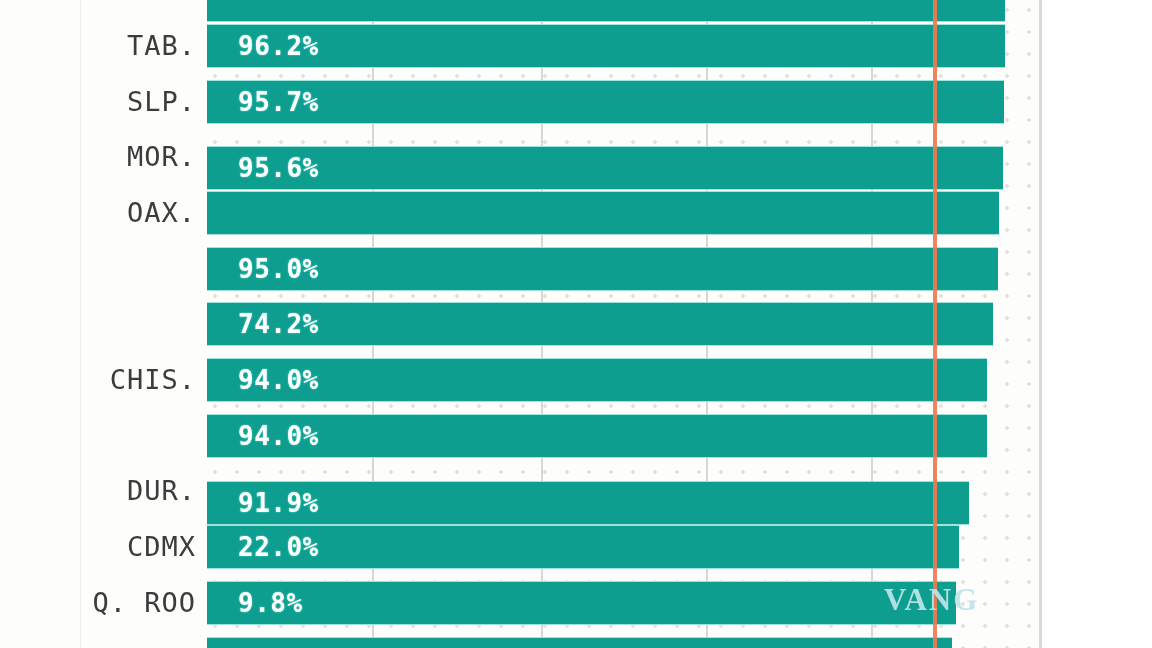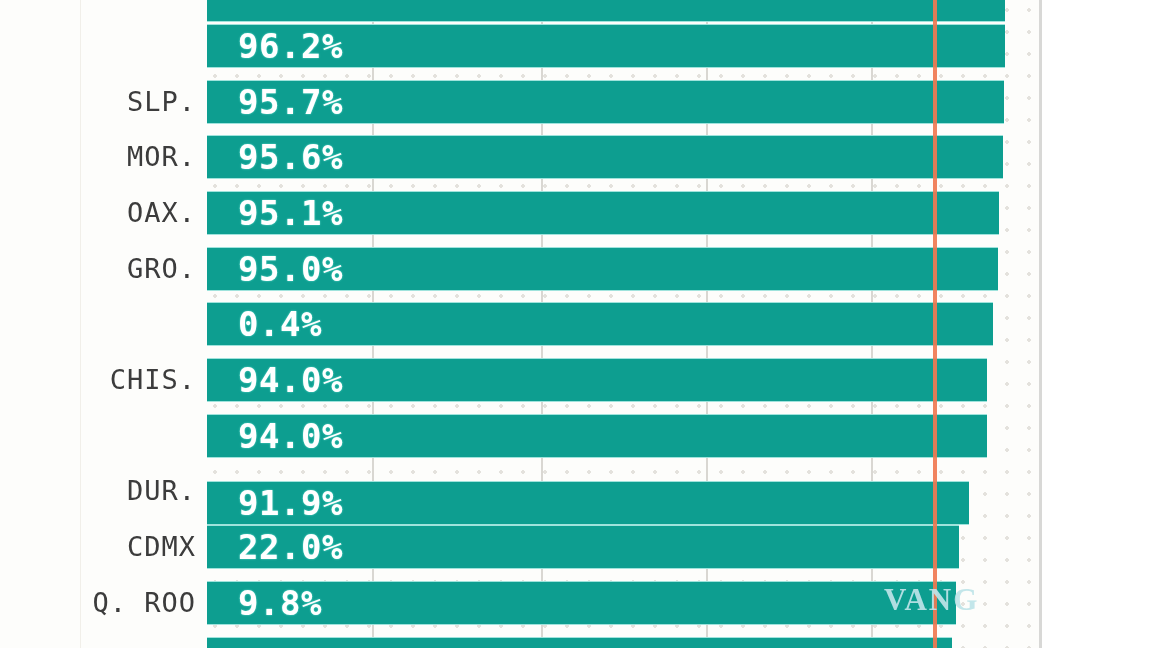--- a/index.html
+++ b/index.html
@@ -125,21 +125,21 @@
     box-shadow: 0 -1px 0 0 #9fe3dc inset, 0 1px 0 0 #9fe3dc inset;
   }
 
   .bar-value {
     position: absolute;
     left: 31px;
     top: 0px;
     height: 44px;
     line-height: 44px;
     font-family: "DejaVu Sans Mono", "Liberation Mono", monospace;
-    font-size: 34px;
+    font-size: 26px;
     font-weight: 700;
     letter-spacing: 0.5px;
     color: #ffffff;
     white-space: nowrap;
     text-shadow: 0 0 2px rgba(120,235,220,0.9);
     text-align: right;
   }
 
   
   .label-col {
@@ -166,31 +166,31 @@
 </style>
 </head>
 <body>
 
 <div id="screen">
 
   <div class="page-panel"></div>
   <div class="panel-edge-left"></div>
 
   <div class="label-col" id="label-col">
+      <div class="row" style="top: 24px;">
+        <div class="row-label">TAB.</div>
+      </div>
       <div class="row" style="top: 80px;">
         <div class="row-label">SLP.</div>
       </div>
       <div class="row" style="top: 135px;">
         <div class="row-label">MOR.</div>
       </div>
       <div class="row" style="top: 191px; padding-left: 28px;">
         <div class="row-label">OAX.</div>
-      </div>
-      <div class="row" style="top: 247px;">
-        <div class="row-label">GRO.</div>
       </div>
       <div class="row" style="top: 358px;">
         <div class="row-label">CHIS.</div>
       </div>
       <div class="row" style="top: 469px; padding-left: 28px;">
         <div class="row-label">DUR.</div>
       </div>
       <div class="row" style="top: 525px;">
         <div class="row-label">CDMX</div>
       </div>
@@ -215,35 +215,34 @@
           <div class="bar" style="width: 798px; background: rgb(13, 158, 144);"></div>
         </div>
         <div class="row" style="top: 24px;">
           <div class="bar" style="width: 798px; background: rgb(13, 158, 144);"></div>
           <div class="bar-value">96.2%</div>
         </div>
         <div class="row" style="top: 80px; border-radius: 22px;">
           <div class="bar" style="width: 797px; background: rgb(13, 158, 144);"></div>
           <div class="bar-value">95.7%</div>
         </div>
-        <div class="row" style="top: 135px; padding-left: 33px;">
+        <div class="row" style="top: 146px; padding-left: 33px;">
           <div class="bar" style="width: 796px; background: rgb(13, 158, 144);"></div>
           <div class="bar-value">95.6%</div>
         </div>
         <div class="row" style="top: 191px;">
           <div class="bar" style="width: 792px; background: rgb(13, 158, 144);"></div>
-          <div class="bar-value">95.1%</div>
         </div>
         <div class="row" style="top: 247px;">
           <div class="bar" style="width: 791px; background: rgb(13, 158, 144);"></div>
           <div class="bar-value">95.0%</div>
         </div>
         <div class="row" style="top: 302px;">
           <div class="bar" style="width: 786px; background: rgb(13, 158, 144);"></div>
-          <div class="bar-value">0.4%</div>
+          <div class="bar-value">74.2%</div>
         </div>
         <div class="row" style="top: 358px;">
           <div class="bar" style="width: 780px; background: rgb(13, 158, 144);"></div>
           <div class="bar-value">94.0%</div>
         </div>
         <div class="row" style="top: 414px;">
           <div class="bar" style="width: 780px; background: rgb(13, 158, 144);"></div>
           <div class="bar-value">94.0%</div>
         </div>
         <div class="row" style="top: 481px; padding-left: 20px;">

